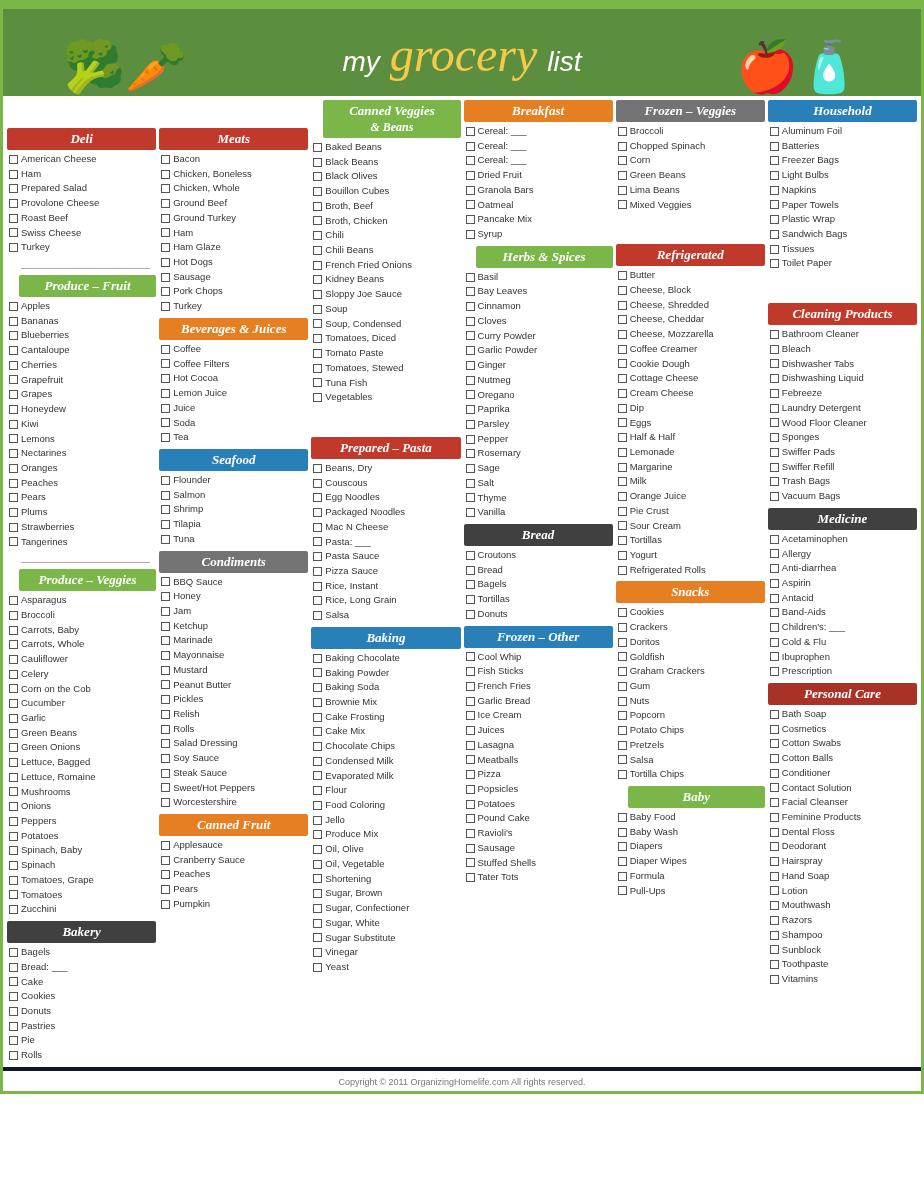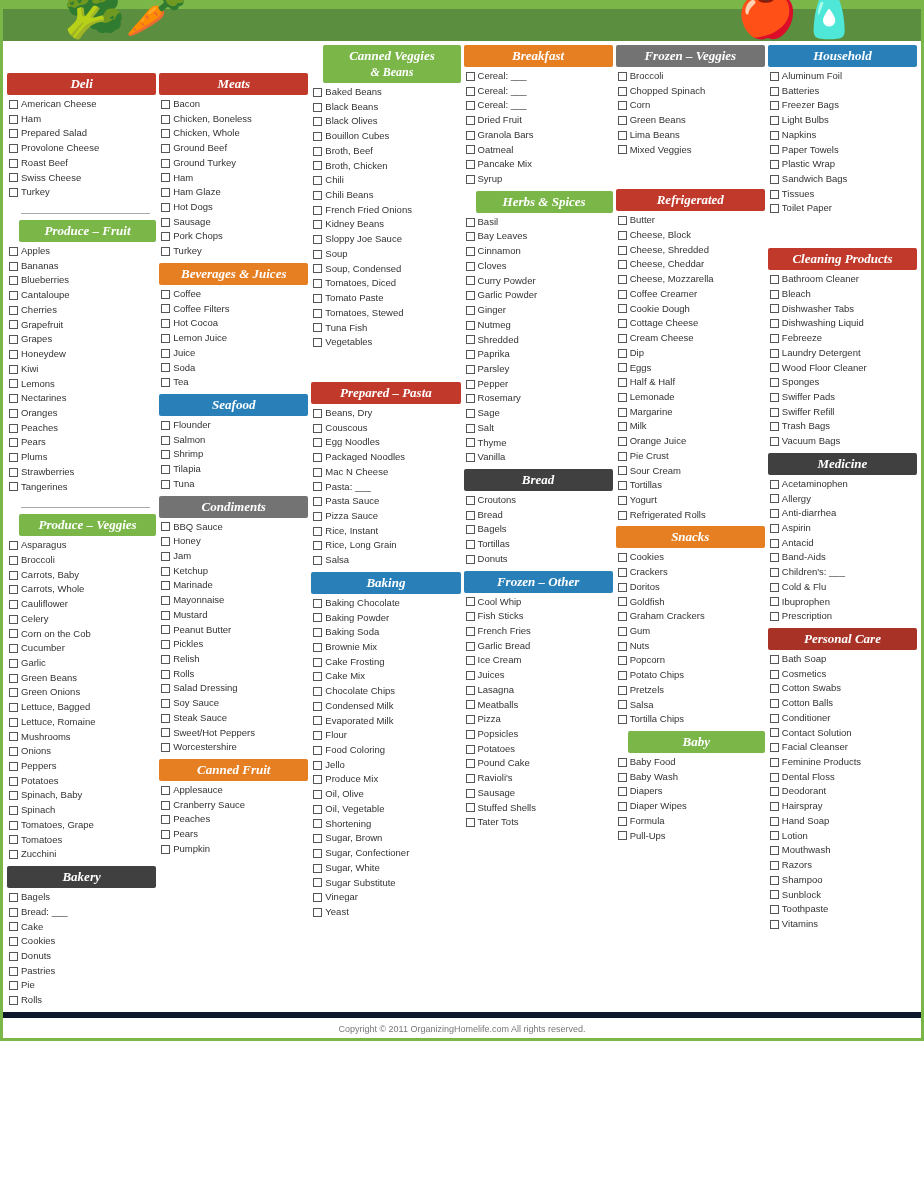--- a/index.html
+++ b/index.html
@@ -114,34 +114,39 @@
     .blank-line {
       border-bottom: 1px solid #aaa;
       margin: 2px 4px 2px 12px;
       height: 12px;
     }
     .footer {
       text-align: center;
       font-size: 9px;
       color: #777;
       padding: 6px 0 4px;
-      border-top: 6px solid #0f172a;
+      border-top: 4px solid #0f172a;
     }
     .top-stripe {
       height: 6px;
       background: #7ab648;
     }
   </style>
 </head>
 <body>
 
 <div class="page">
   <div class="top-stripe"></div>
   <div class="header">
     <div class="header-icon-left">🥦🥕</div>
+    <div class="header-title">
+      <span class="my">my</span>
+      <span class="grocery">grocery</span>
+      <span class="list">list</span>
+    </div>
     <div class="header-icon-right">🍎🧴</div>
   </div>
 
   <div class="content" id="main-content">
 
   <div class="col">
         <div class="section">
           <div class="section-header red">Deli</div>
           <ul class="item-list">
             <li>
@@ -872,21 +877,21 @@
             <li>
               <span class="cb"></span>
               <span>Ginger</span>
             </li>
             <li>
               <span class="cb"></span>
               <span>Nutmeg</span>
             </li>
             <li>
               <span class="cb"></span>
-              <span>Shredded</span>
+              <span>Oregano</span>
             </li>
             <li>
               <span class="cb"></span>
               <span>Paprika</span>
             </li>
             <li>
               <span class="cb"></span>
               <span>Parsley</span>
             </li>
             <li>

